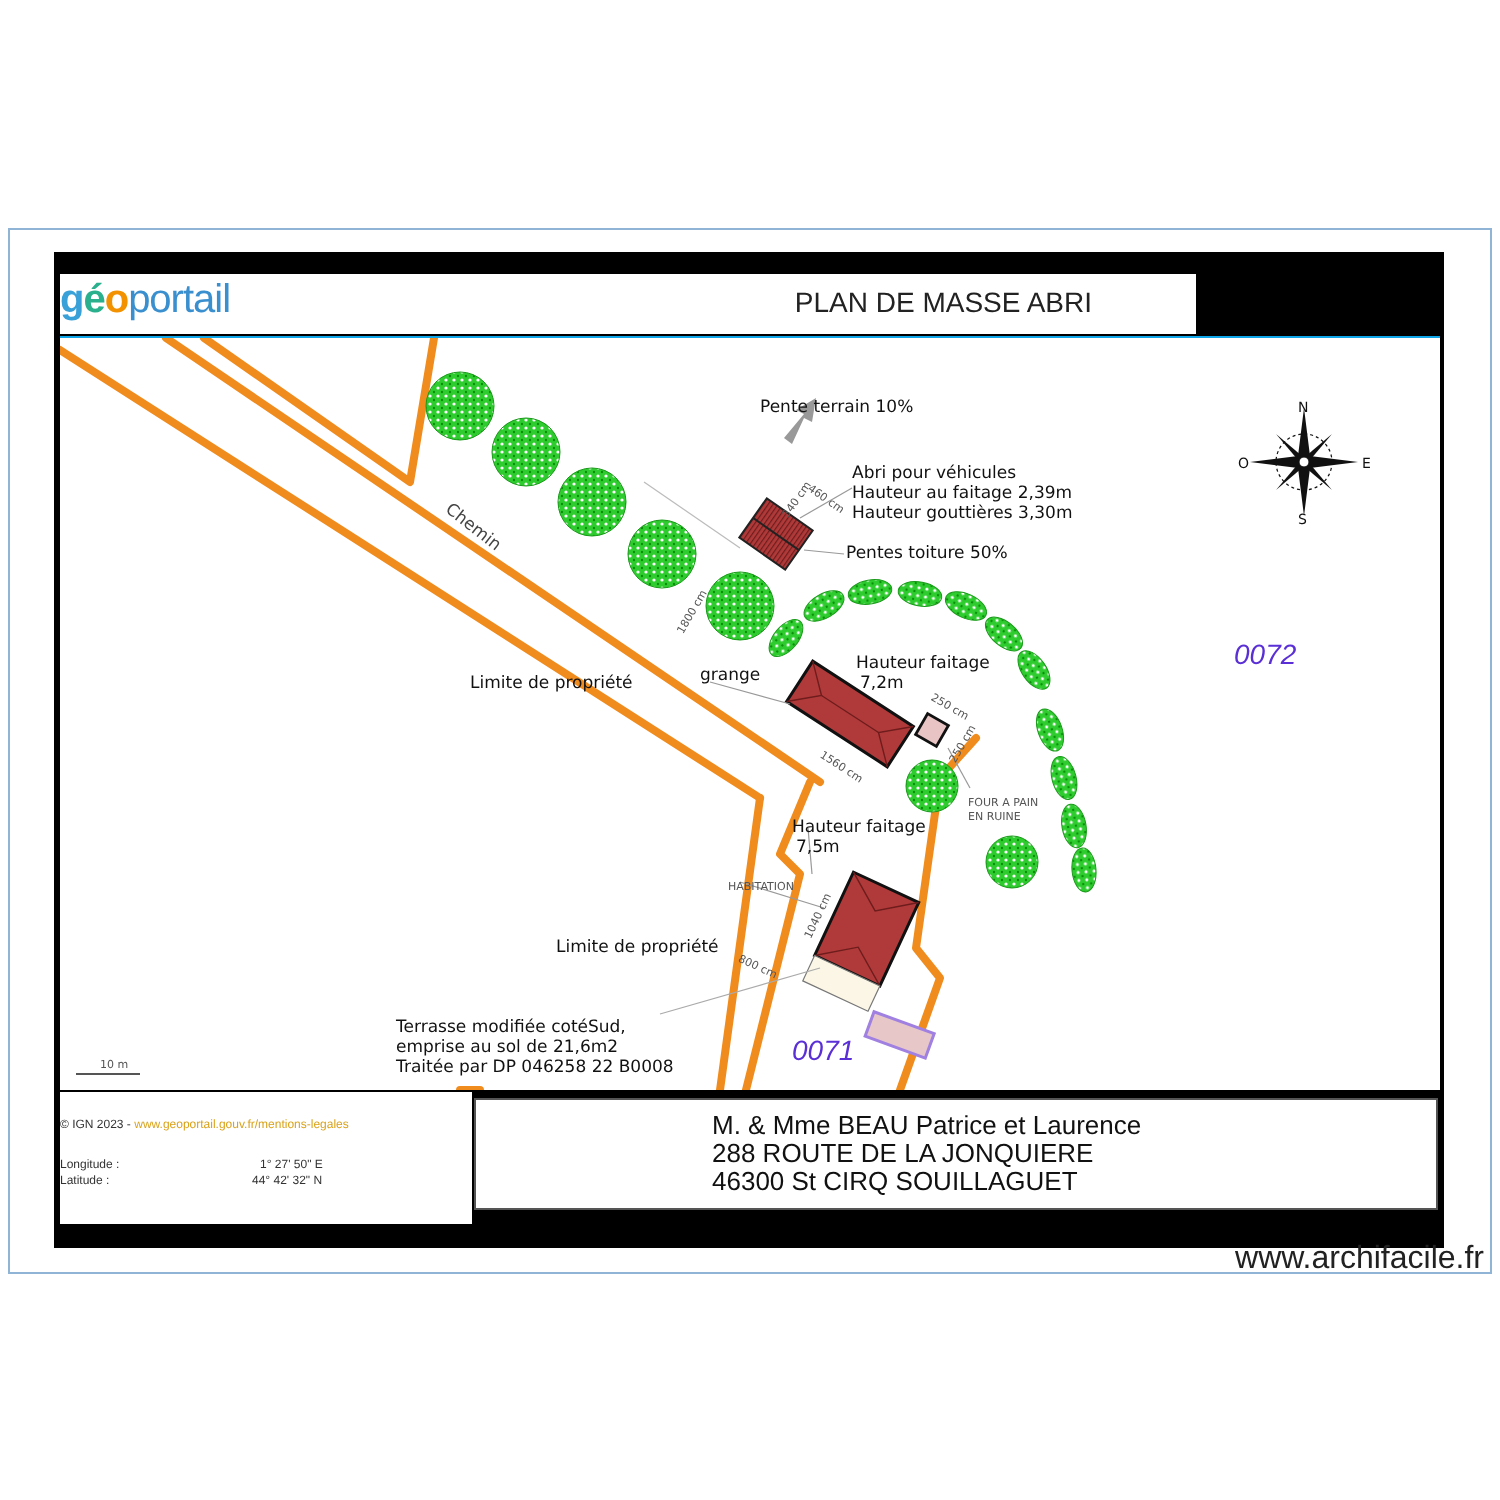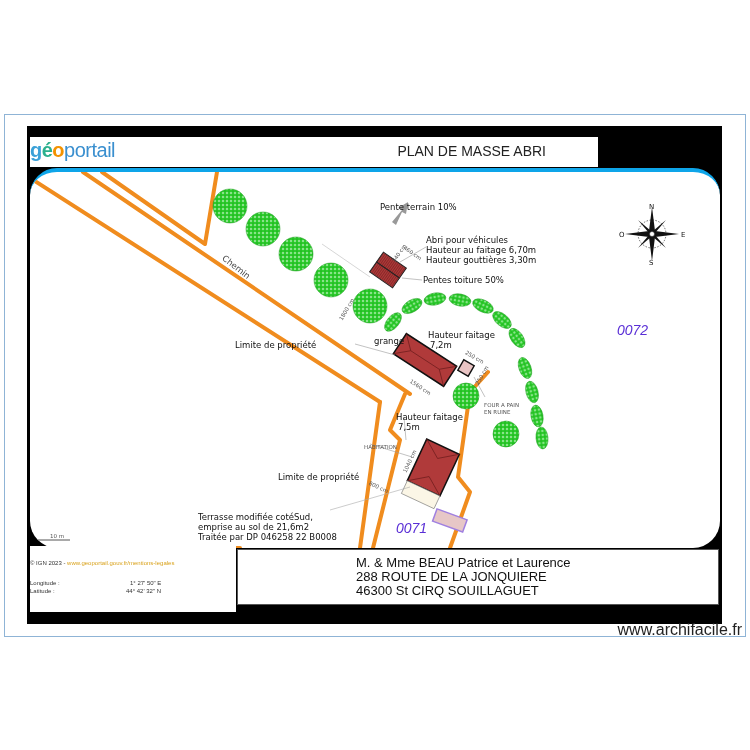--- a/index.html
+++ b/index.html
@@ -6,21 +6,21 @@
     body { width: 750px; height: 750px; position: relative; overflow: hidden; font-family: "Liberation Sans", sans-serif; }
     .outer-frame { position: absolute; left: 4px; top: 114px; width: 742px; height: 523px; border: 1px solid #8fb4d6; box-sizing: border-box; background: #fff; }
     .sheet { position: absolute; left: 27px; top: 126px; width: 695px; height: 498px; background: #000; }
     .header { position: absolute; left: 30px; top: 137px; width: 568px; height: 30px; background: #fff; }
     .logo { position: absolute; left: 0px; top: 2px; font-size: 20px; font-family: "Liberation Sans", sans-serif; letter-spacing: -0.5px; }
     .logo .g { color: #3aa1d8; font-weight: bold; }
     .logo .e { color: #2bb08e; font-weight: bold; }
     .logo .o { color: #f39200; font-weight: bold; }
     .logo .rest { color: #3a8fcf; }
     .title { position: absolute; right: 52px; top: 6px; font-size: 14px; color: #222; }
-    .map { position: absolute; left: 30px; top: 168px; width: 690px; height: 376px; background: #fff; border-top: 4px solid #0ea5e9; overflow: hidden; border-radius: 27px; }
+    .map { position: absolute; left: 30px; top: 168px; width: 690px; height: 376px; background: #fff; border-top: 1px solid #0ea5e9; overflow: hidden; }
     .map svg { position: absolute; left: 0; top: 0; }
     .footer-left { position: absolute; left: 30px; top: 546px; width: 206px; height: 66px; background: #fff; font-size: 6px; color: #333; }
     .footer-right { position: absolute; left: 237px; top: 549px; width: 482px; height: 56px; background: #fff; border: 1px solid #555; box-sizing: border-box; }
     .owner { position: absolute; left: 118px; top: 6px; font-size: 13px; line-height: 14px; color: #111; }
     .bottom-band { position: absolute; left: 27px; top: 612px; width: 695px; height: 12px; background: #000; }
     .watermark { position: absolute; right: 8px; top: 621px; font-size: 16px; color: #222; }
     .lbl { position: absolute; font-size: 8.5px; color: #111; white-space: nowrap; line-height: 10px; font-family: "DejaVu Sans", sans-serif; }
     .lbl.small { font-size: 5.5px; color: #555; line-height: 7px; }
     .parcel { position: absolute; font-size: 14px; font-weight: normal; font-style: italic; color: #5a2fd6; }
     .fl-line { position: absolute; left: 0; white-space: nowrap; }
@@ -134,26 +134,26 @@
       <polygon points="-14,14 -1,3 0,0 -3,1" fill="#111"></polygon>
       <polygon points="14,14 1,3 0,0 3,1" fill="#111"></polygon>
       <circle r="2.5" fill="#fff" stroke="#111" stroke-width="0.5"></circle>
     </g>
 
     <line x1="8" y1="368" x2="40" y2="368" stroke="#555" stroke-width="1"></line>
   </svg>
 
   <div class="lbl" style="left:350px;top:30px;">Pente  terrain 10%</div>
   <div class="lbl" style="left:396px;top:63px;">Abri pour véhicules</div>
-  <div class="lbl" style="left:396px;top:73px;">Hauteur au faitage 6,70m</div>
+  <div class="lbl" style="left:396px;top:73px;">Hauteur au faitage 2,39m</div>
   <div class="lbl" style="left:396px;top:83px;">Hauteur gouttières 3,30m</div>
   <div class="lbl" style="left:393px;top:103px;">Pentes toiture 50%</div>
   <div class="lbl" style="left:190px;top:90px;transform:rotate(38deg);color:#444;">Chemin</div>
   <div class="lbl" style="left:205px;top:168px;">Limite de propriété</div>
-  <div class="lbl" style="left:320px;top:164px;margin-left:24px;">grange</div>
+  <div class="lbl" style="left:320px;top:164px;">grange</div>
   <div class="lbl" style="left:398px;top:158px;">Hauteur faitage</div>
   <div class="lbl" style="left:400px;top:168px;">7,2m</div>
   <div class="lbl small" style="left:454px;top:230px;">FOUR A PAIN</div>
   <div class="lbl small" style="left:454px;top:237px;">EN RUINE</div>
   <div class="lbl" style="left:366px;top:240px;">Hauteur faitage</div>
   <div class="lbl" style="left:368px;top:250px;">7,5m</div>
   <div class="lbl small" style="left:334px;top:272px;">HABITATION</div>
   <div class="lbl" style="left:248px;top:300px;">Limite de propriété</div>
   <div class="lbl" style="left:168px;top:340px;">Terrasse modifiée cotéSud,</div>
   <div class="lbl" style="left:168px;top:350px;">emprise au sol de 21,6m2</div>

